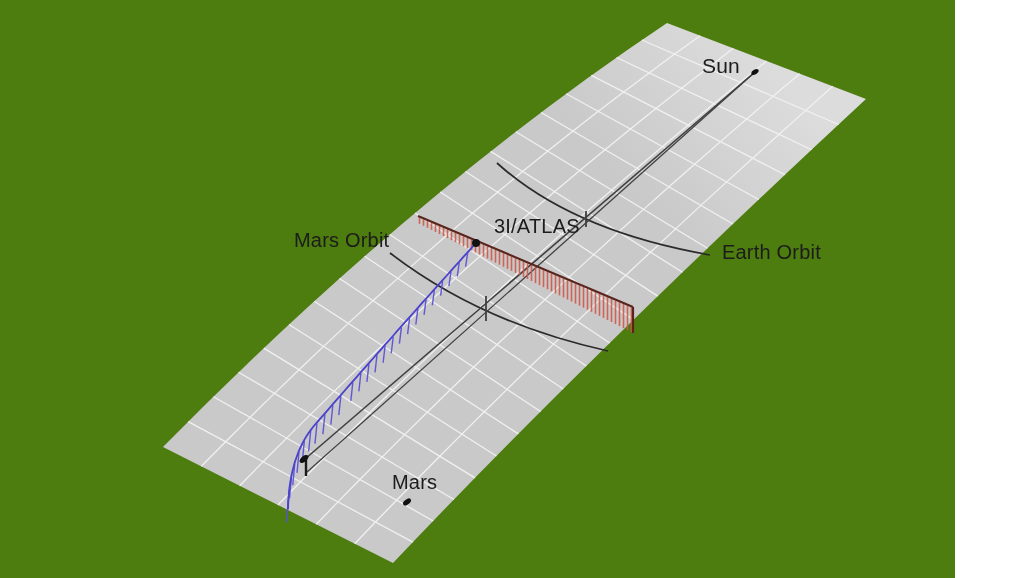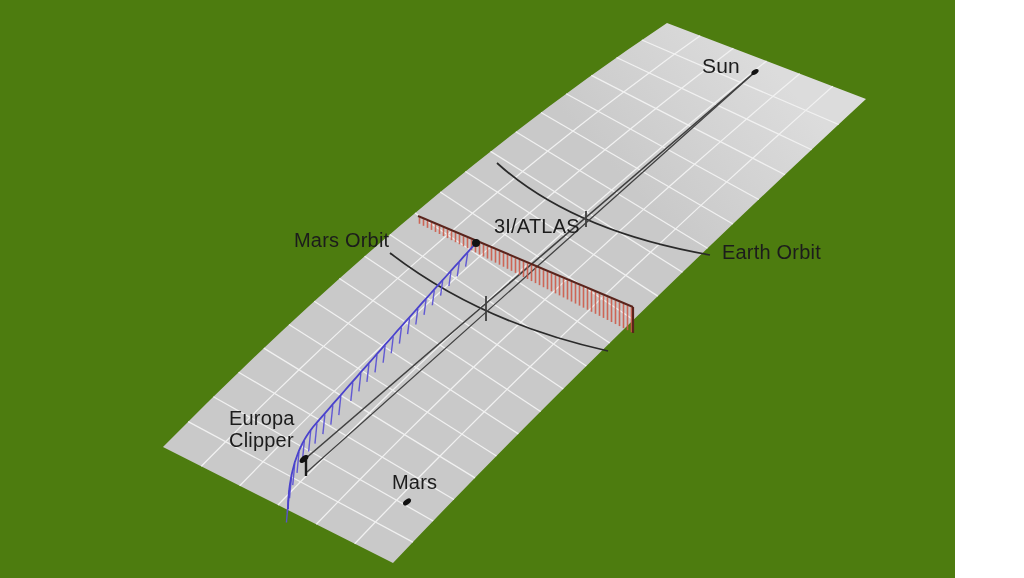--- a/index.html
+++ b/index.html
@@ -164,19 +164,15 @@
   </svg>
 
   <div class="lbl" style="left:660px;top:55px;width:80px;text-align:right;font-size:21px">Sun</div>
 
   <div class="lbl" style="left:494px;top:215px">3I/ATLAS</div>
 
   <div class="lbl" style="left:294px;top:229px">Mars Orbit</div>
 
   <div class="lbl" style="left:722px;top:241px">Earth Orbit</div>
 
-  <div class="lbl" style="left:229px;top:407px">
-    <span style="display:block">Europa</span>
-    <span style="display:block">Clipper</span>
-  </div>
 
   <div class="lbl" style="left:392px;top:471px">Mars</div>
 </div>
 
 </body></html>

